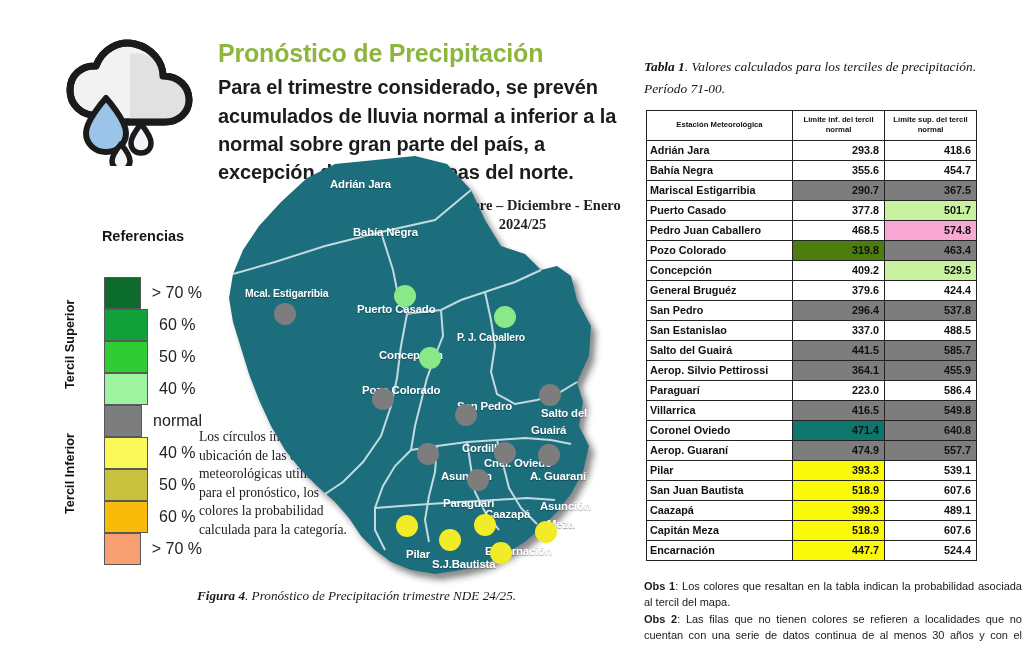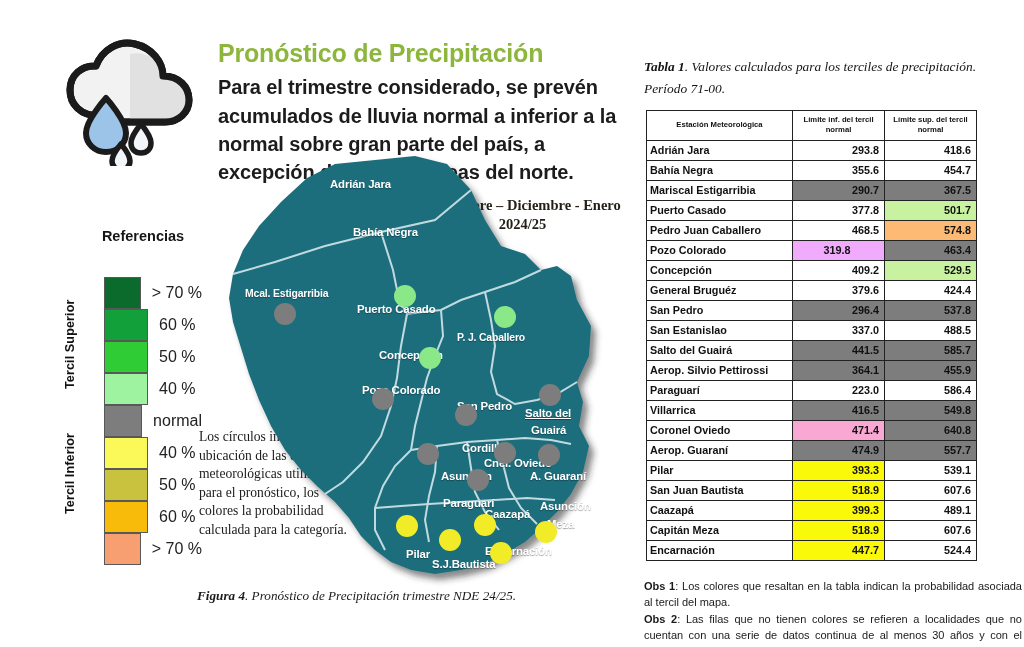--- a/index.html
+++ b/index.html
@@ -230,21 +230,21 @@
       </g>
     </svg>
   <div class="map-label" style="left: 145px; top: 28px;">Adrián Jara</div>
       <div class="map-label" style="left: 168px; top: 76px;">Bahía Negra</div>
       <div class="map-label small" style="left: 60px; top: 138px;">Mcal. Estigarribia</div>
       <div class="map-label" style="left: 172px; top: 153px;">Puerto Casado</div>
       <div class="map-label" style="left: 194px; top: 199px;">Concepción</div>
       <div class="map-label small" style="left: 272px; top: 182px;">P. J. Caballero</div>
       <div class="map-label" style="left: 177px; top: 234px;">Pozo Colorado</div>
       <div class="map-label" style="left: 272px; top: 250px;">San Pedro</div>
-      <div class="map-label" style="left: 340px; top: 257px; text-decoration: underline;">Salto del</div>
+      <div class="map-label" style="left: 356px; top: 257px;">Salto del</div>
       <div class="map-label" style="left: 346px; top: 274px;">Guairá</div>
       <div class="map-label" style="left: 277px; top: 292px;">Cordillera</div>
       <div class="map-label" style="left: 299px; top: 307px;">Cnel. Oviedo</div>
       <div class="map-label" style="left: 256px; top: 320px;">Asunción</div>
       <div class="map-label" style="left: 345px; top: 320px;">A. Guaraní</div>
       <div class="map-label" style="left: 258px; top: 347px;">Paraguarí</div>
       <div class="map-label" style="left: 300px; top: 358px;">Caazapá</div>
       <div class="map-label" style="left: 355px; top: 350px;">Asunción</div>
       <div class="map-label" style="left: 362px; top: 368px;">Meza</div>
       <div class="map-label" style="left: 221px; top: 398px;">Pilar</div>
@@ -309,25 +309,25 @@
           <td class="num" style="background: rgb(125, 125, 125);">367.5</td>
         </tr>
         <tr>
           <td class="station">Puerto Casado</td>
           <td class="num" style="background: rgb(255, 255, 255);">377.8</td>
           <td class="num" style="background: rgb(201, 242, 160);">501.7</td>
         </tr>
         <tr>
           <td class="station">Pedro Juan Caballero</td>
           <td class="num" style="background: rgb(255, 255, 255);">468.5</td>
-          <td class="num" style="background: #fdba74;">574.8</td>
+          <td class="num" style="background: #f9a8d4;">574.8</td>
         </tr>
         <tr>
           <td class="station">Pozo Colorado</td>
-          <td class="num" style="background: #f0abfc; text-align: center;">319.8</td>
+          <td class="num" style="background: #4d7c0f;">319.8</td>
           <td class="num" style="background: rgb(125, 125, 125);">463.4</td>
         </tr>
         <tr>
           <td class="station">Concepción</td>
           <td class="num" style="background: rgb(255, 255, 255);">409.2</td>
           <td class="num" style="background: rgb(201, 242, 160);">529.5</td>
         </tr>
         <tr>
           <td class="station">General Bruguéz</td>
           <td class="num" style="background: rgb(255, 255, 255);">379.6</td>
@@ -358,21 +358,21 @@
           <td class="num" style="background: rgb(255, 255, 255);">223.0</td>
           <td class="num" style="background: rgb(255, 255, 255);">586.4</td>
         </tr>
         <tr>
           <td class="station">Villarrica</td>
           <td class="num" style="background: rgb(125, 125, 125);">416.5</td>
           <td class="num" style="background: rgb(125, 125, 125);">549.8</td>
         </tr>
         <tr>
           <td class="station">Coronel Oviedo</td>
-          <td class="num" style="background: #f9a8d4; margin-left: 40px;">471.4</td>
+          <td class="num" style="background: #0f766e; margin-left: 40px;">471.4</td>
           <td class="num" style="background: rgb(125, 125, 125);">640.8</td>
         </tr>
         <tr>
           <td class="station">Aerop. Guaraní</td>
           <td class="num" style="background: rgb(125, 125, 125);">474.9</td>
           <td class="num" style="background: rgb(125, 125, 125);">557.7</td>
         </tr>
         <tr>
           <td class="station">Pilar</td>
           <td class="num" style="background: rgb(251, 249, 10);">393.3</td>

